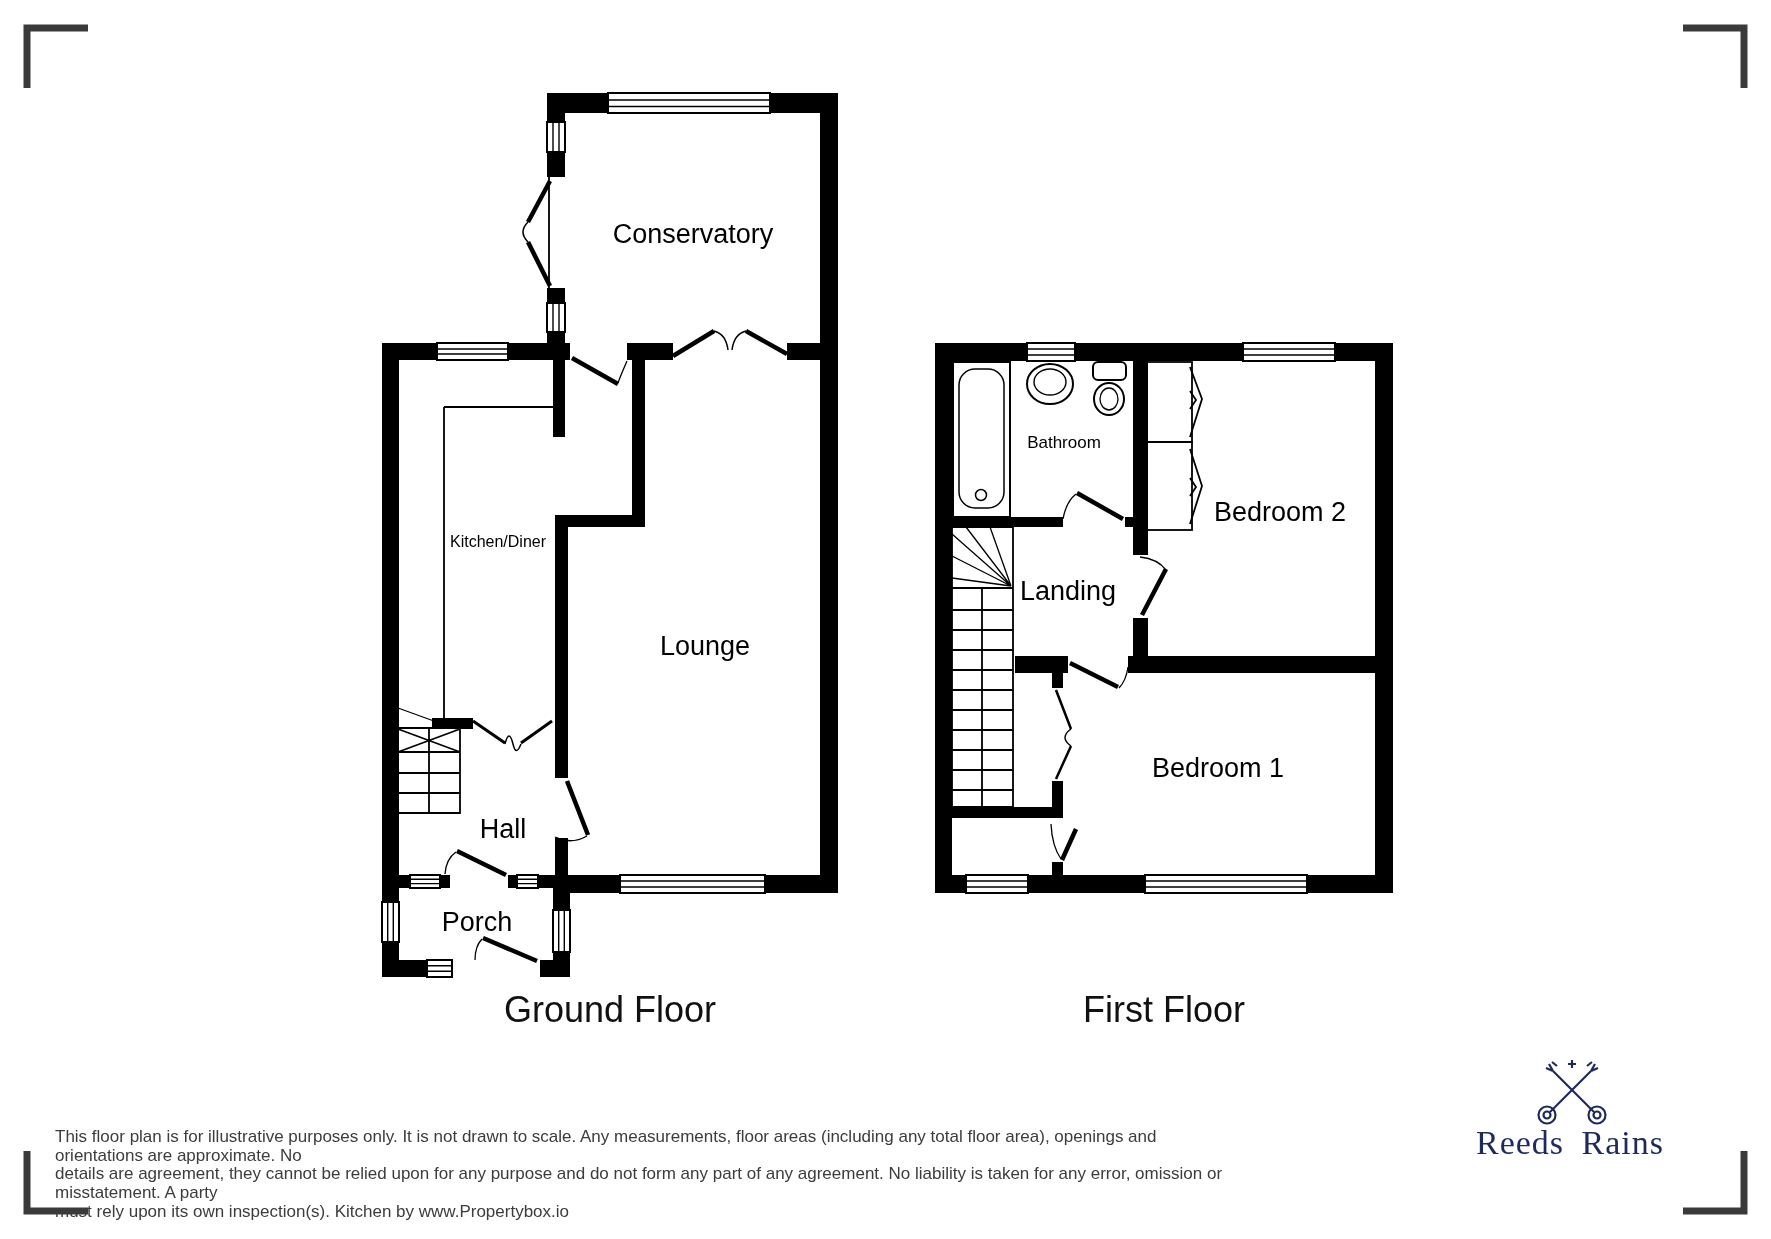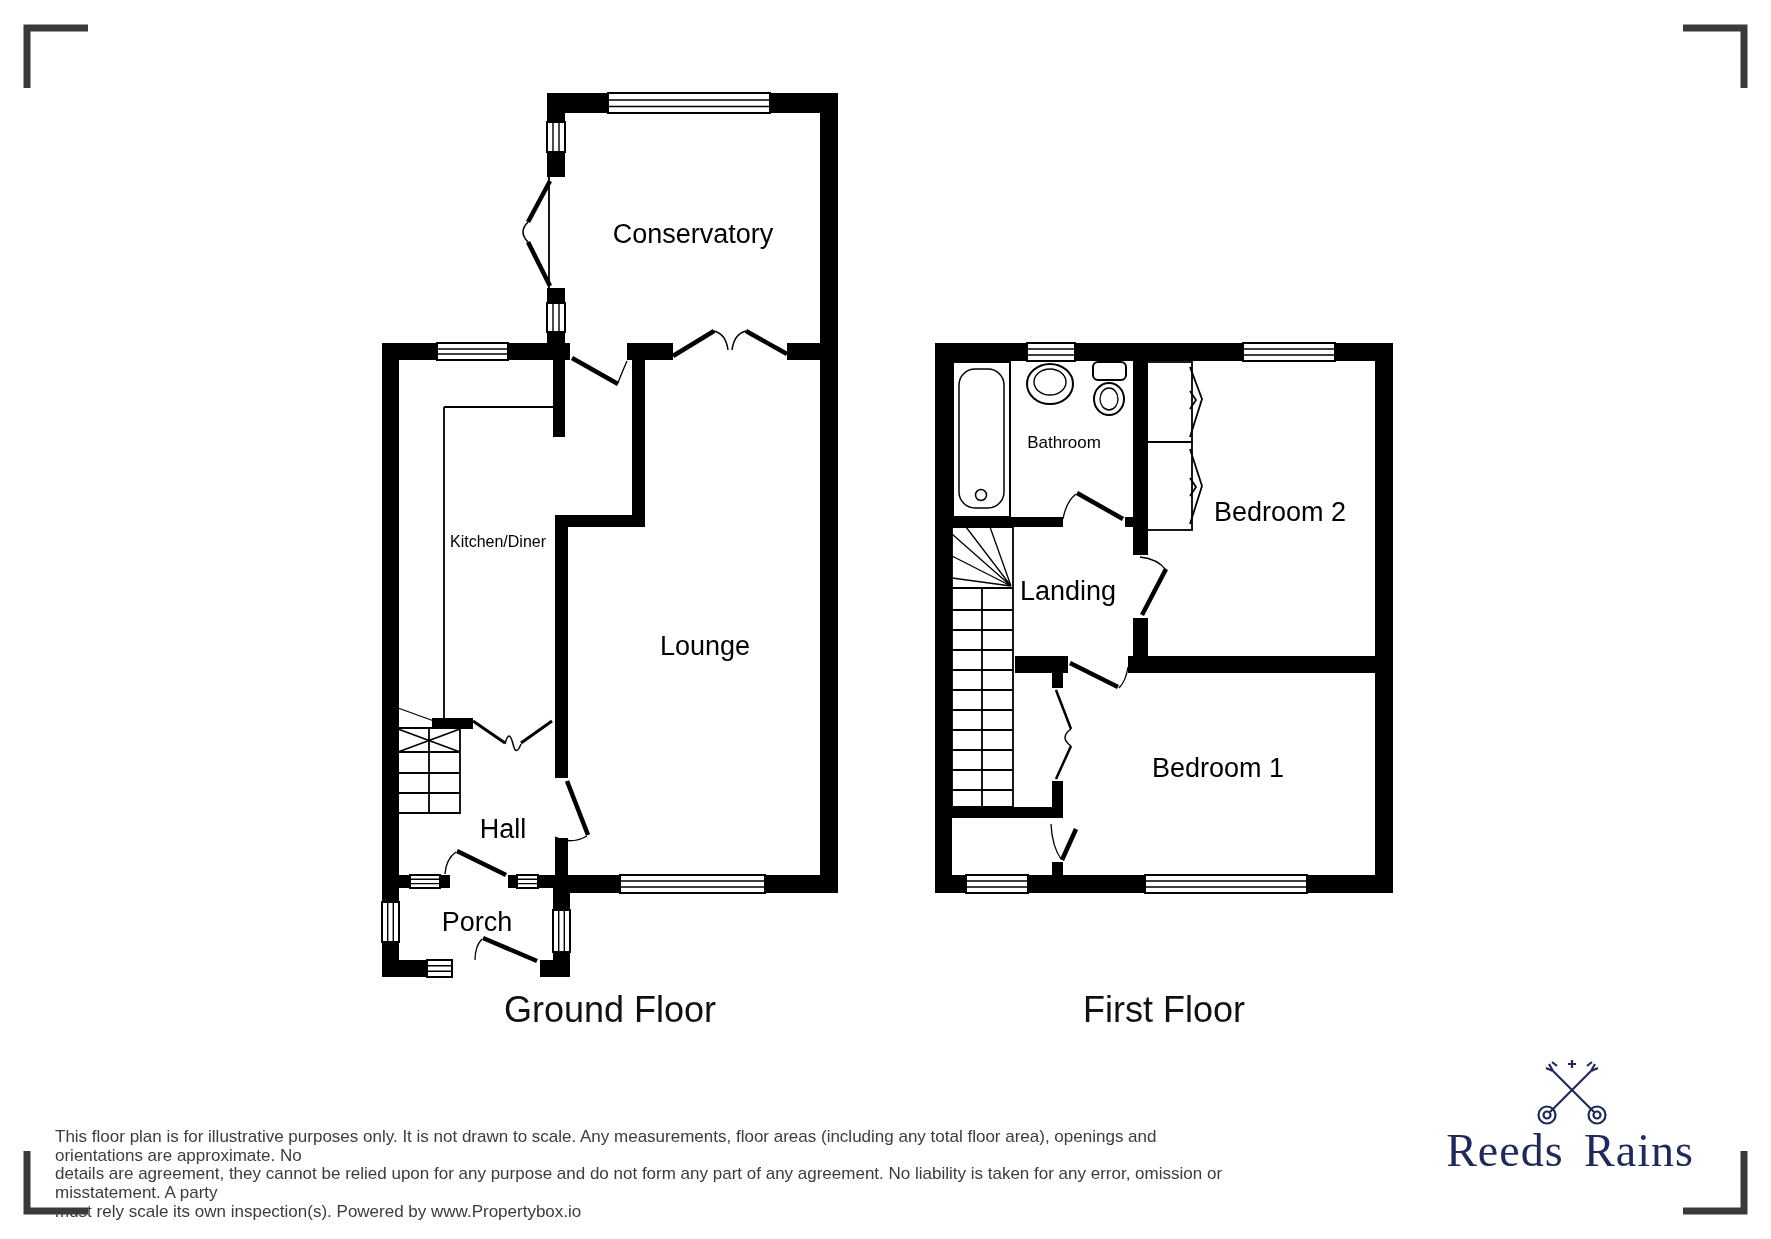--- a/index.html
+++ b/index.html
@@ -11,21 +11,21 @@
   .room-label{font-family:"Liberation Sans",sans-serif;fill:#000;}
   .room-label.big{font-size:27px;}
   .room-label.small{font-size:16px;}
   .floor-title{font-family:"Liberation Sans",sans-serif;font-size:36px;fill:#111;}
   #disclaimer{
     position:absolute;left:55px;top:1128px;width:1170px;
     font-size:17px;line-height:18.7px;color:#3c3c3c;
   }
   #logo-text{
     position:absolute;left:1420px;top:1124px;width:300px;text-align:center;
-    font-family:"Liberation Serif",serif;font-size:46px;color:#1e2a5c;
+    font-family:"Liberation Serif",serif;font-size:34px;color:#1e2a5c;
     word-spacing:8px;letter-spacing:1px;
   }
 </style>
 </head>
 <body>
 
 <svg id="plan-svg" width="1771" height="1239" viewBox="0 0 1771 1239" xmlns="http://www.w3.org/2000/svg">
 
   <g stroke="#3a3a3a" stroke-width="7" fill="none">
     <path d="M27,88 L27,28 L88,28"></path>
@@ -226,16 +226,16 @@
     <circle cx="1597" cy="1115" r="3.5"></circle>
     <path d="M1591,1071 l4,-7 M1591,1071 l7,-3 M1587,1066 l5,-4"></path>
     <path d="M1553,1071 l-4,-7 M1553,1071 l-7,-3 M1557,1066 l-5,-4"></path>
     <path d="M1568,1064 l8,0 M1572,1060 l0,8"></path>
   </g>
 </svg>
 
 <div id="disclaimer">
   <div>This floor plan is for illustrative purposes only. It is not drawn to scale. Any measurements, floor areas (including any total floor area), openings and orientations are approximate. No</div>
   <div>details are agreement, they cannot be relied upon for any purpose and do not form any part of any agreement. No liability is taken for any error, omission or misstatement. A party</div>
-  <div>must rely scale its own inspection(s). Powered by www.Propertybox.io</div>
+  <div>must rely upon its own inspection(s). Kitchen by www.Propertybox.io</div>
 </div>
 
 <div id="logo-text">Reeds Rains</div>
 
 </body></html>

